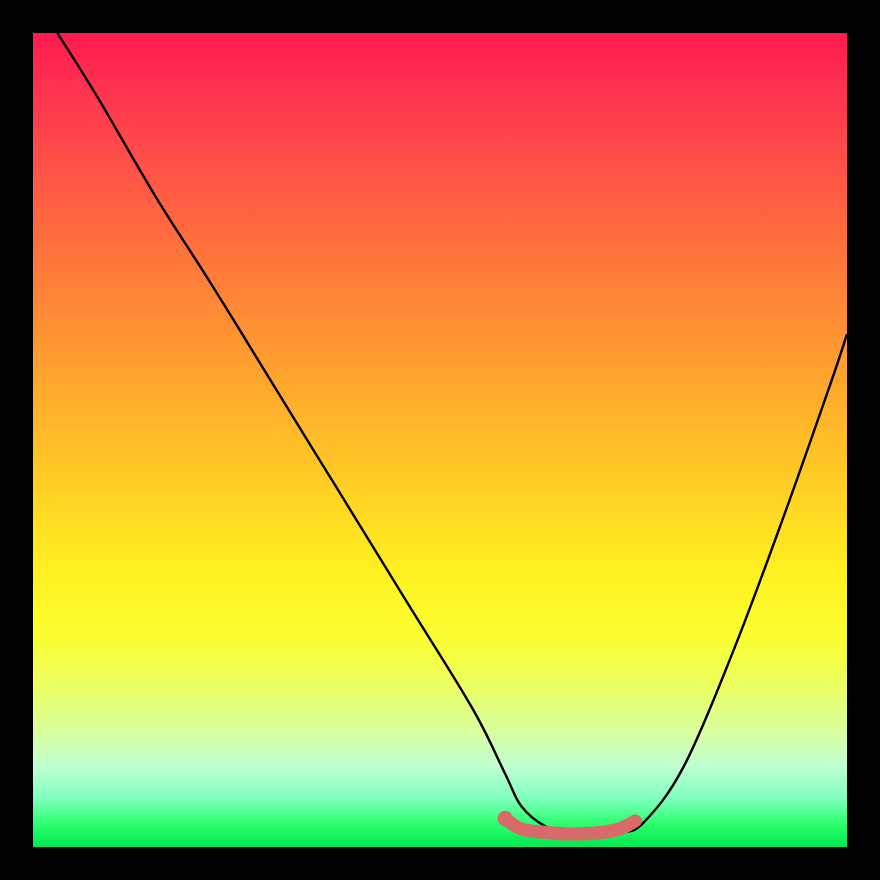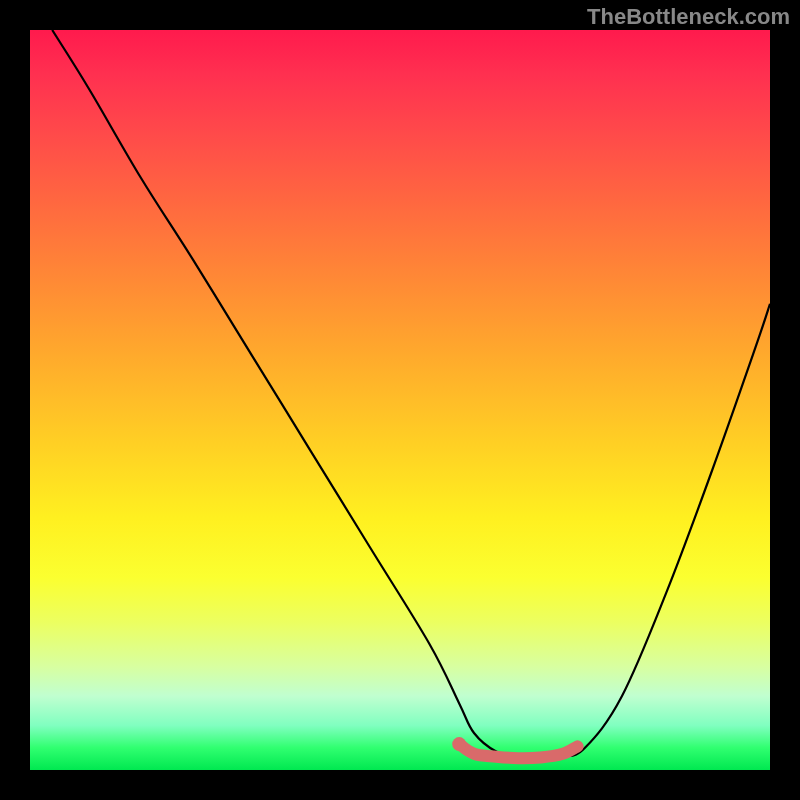--- a/index.html
+++ b/index.html
@@ -50,21 +50,20 @@
   }
   svg.curve {
     position: absolute;
     inset: 0;
   }
 </style>
 </head>
 <body>
 
 <div class="container">
-  <div class="watermark">TheBottleneck.com</div>
   <div class="plot">
     <div class="gradient"></div>
     <svg class="curve" viewBox="0 0 740 740" preserveAspectRatio="none">
       <path id="main-curve" fill="none" stroke="#000" stroke-width="2.2" d="M22.2,0 C28.86,10.655999999999988 43.21600000000001,32.55999999999993 59.2,59.19999999999993 C75.184,85.83999999999993 92.352,117.36399999999998 111,148 C129.648,178.63600000000002 142.82000000000002,197.43200000000004 162.8,229.40000000000003 C182.78,261.36800000000005 200.68800000000002,290.96799999999996 222,325.59999999999997 C243.31199999999998,360.23199999999997 259.888,387.168 281.2,421.8 C302.512,456.432 319.088,483.368 340.40000000000003,518 C361.71200000000005,552.6320000000001 383.61600000000004,586.2280000000001 399.6,614.2 C415.584,642.172 421.20799999999997,657.4159999999999 429.2,673.4 C437.192,689.384 437.34,694.342 444,703 C450.66,711.658 458.20799999999997,717.2376 466.2,721.5 C474.192,725.7624 480.408,725.4812 488.40000000000003,726.68 C496.39200000000005,727.8788 502.608,728.16 510.59999999999997,728.16 C518.592,728.16 524.808,728.5447999999999 532.8,726.68 C540.7919999999999,724.8152 544.3439999999999,728.7224 555,717.8 C565.6560000000001,706.8775999999999 577.348,693.972 592,666 C606.652,638.028 620.4159999999999,602.36 636.4,562.4 C652.384,522.4399999999999 664.816,487.956 680.8000000000001,444 C696.7840000000001,400.044 714.544,348.836 725.1999999999999,318.20000000000005 C735.8559999999999,287.5640000000001 737.336,281.79200000000003 740,273.8"></path>
       <path id="zone-curve" fill="none" stroke="#d96a6a" stroke-width="12" stroke-linecap="round" stroke-linejoin="round" d="M429.2,714.1 C431.864,715.8316 437.34,721.4556 444,723.72 C450.66,725.9844 458.20799999999997,725.8807999999999 466.2,726.68 C474.192,727.4792 480.408,728.0268 488.40000000000003,728.16 C496.39200000000005,728.2932 502.608,728.2192 510.59999999999997,727.42 C518.592,726.6207999999999 526.14,725.718 532.8,723.72 C539.4599999999999,721.7220000000001 544.936,717.652 547.6,716.32"></path>
       <circle id="zone-dot" r="7" fill="#d96a6a" cx="429.2" cy="714.1"></circle>
     </svg>
   </div>
 </div>
 

